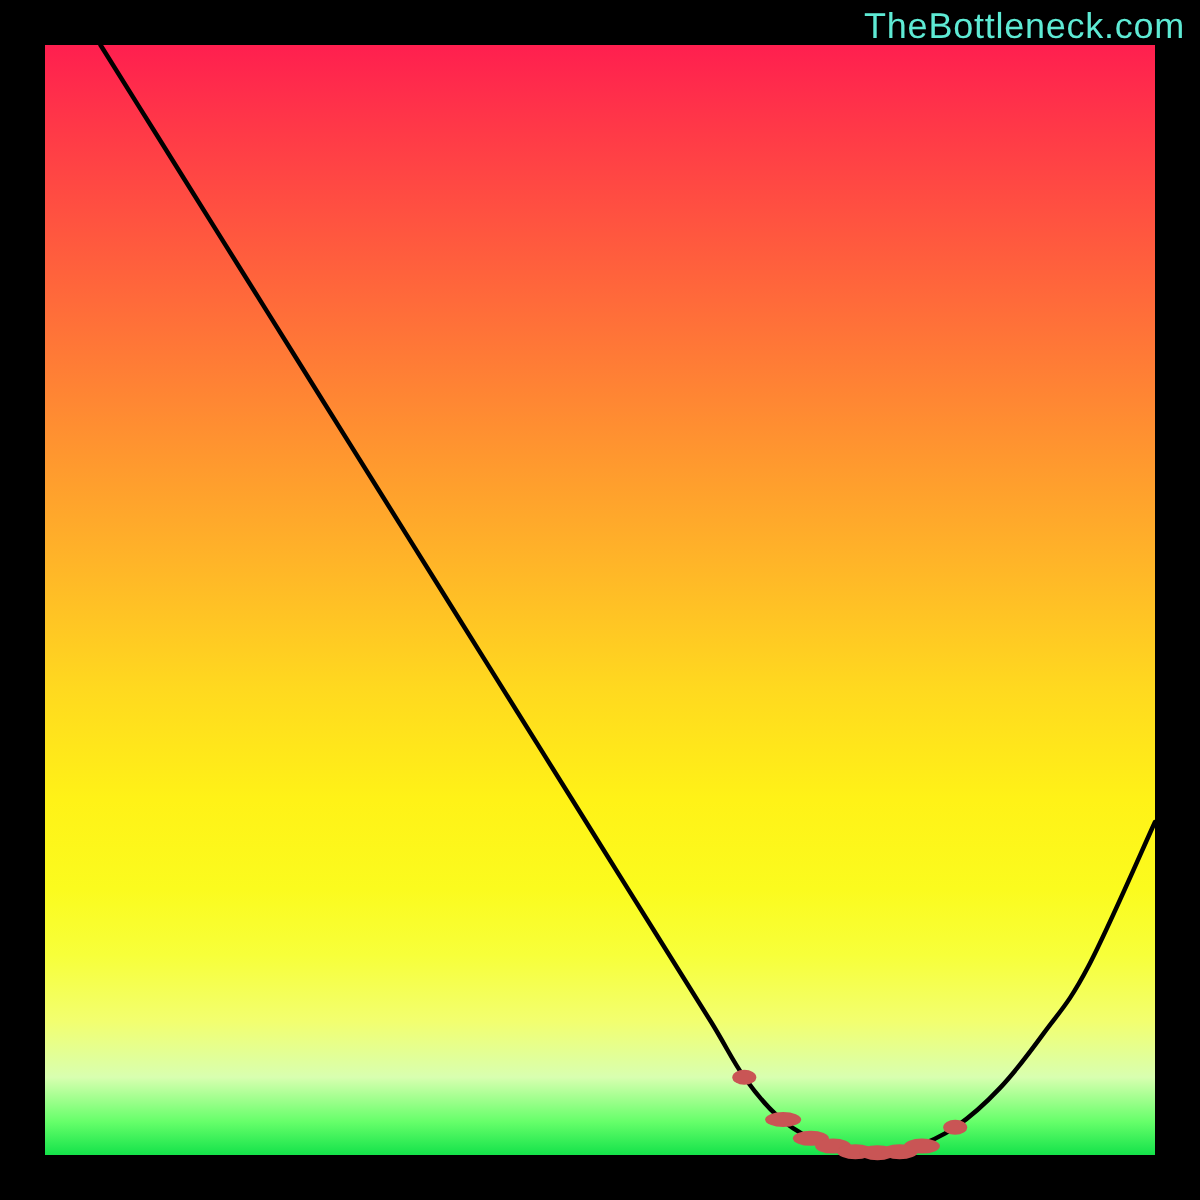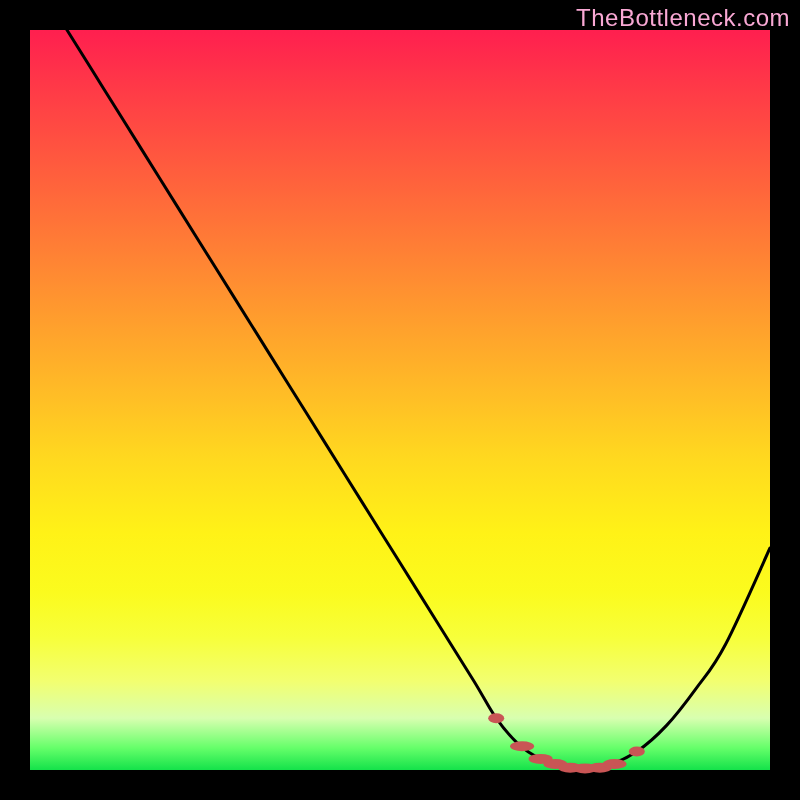--- a/index.html
+++ b/index.html
@@ -14,21 +14,21 @@
   .frame {
     position: relative;
     width: 800px;
     height: 800px;
     background: #000;
   }
   .watermark {
     position: absolute;
     top: 4px;
     right: 10px;
-    color: #f9a8d4;
+    color: #5eead4;
     font-size: 24px;
     letter-spacing: 0.5px;
     font-weight: 500;
     font-family: Arial, Helvetica, sans-serif;
   }
   .plot-area {
     position: absolute;
     left: 30px;
     top: 30px;
     width: 740px;

